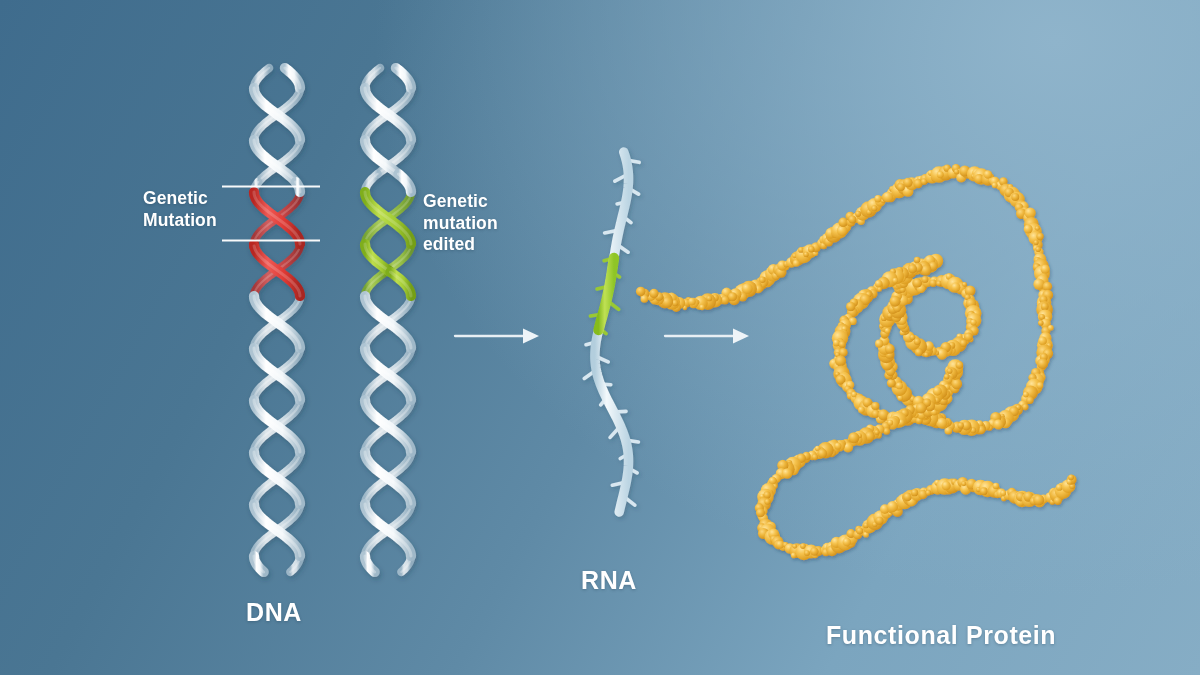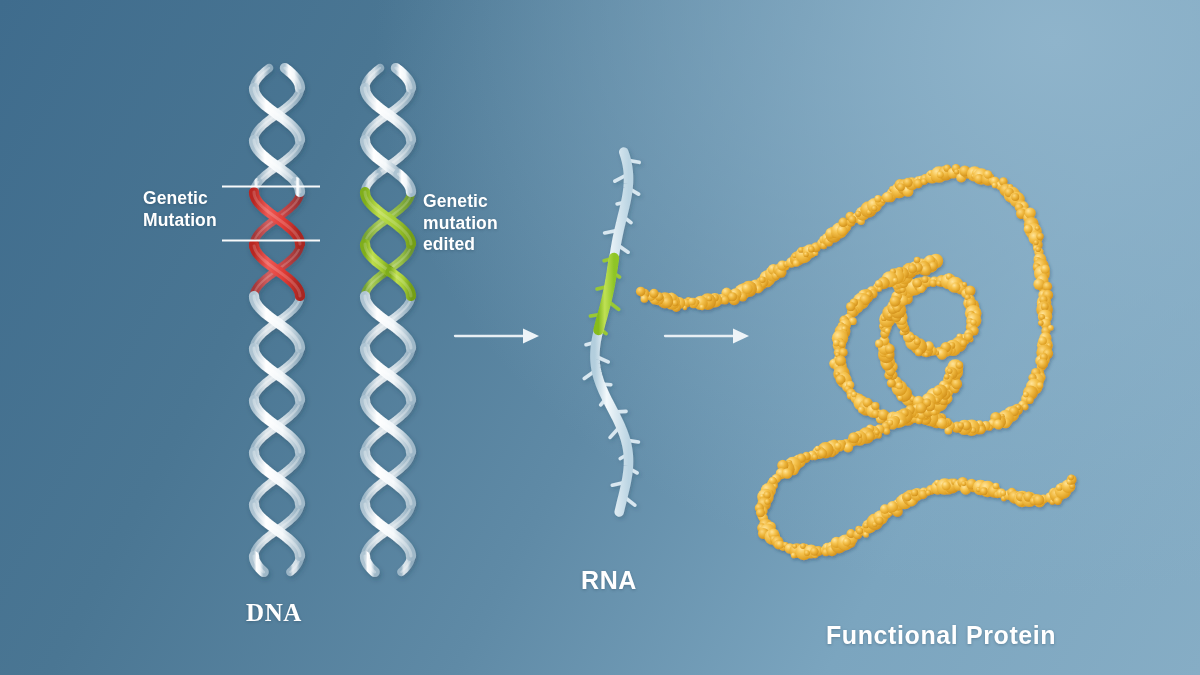--- a/index.html
+++ b/index.html
@@ -38,21 +38,21 @@
     text-shadow: 0 1px 3px rgba(20,45,65,0.30);
   }
   .caption {
     font-size: 25px;
     letter-spacing: 0.6px;
   }
   .annot { font-size: 17.5px; }
 
   #lbl-genetic-mutation { left: 143px; top: 188px; }
   #lbl-mutation-edited  { left: 423px; top: 191px; }
-  #lbl-dna     { left: 246px; top: 597px; font-family: Liberation Serif, serif; }
+  #lbl-dna     { left: 246px; top: 597px; }
   #lbl-rna     { left: 581px; top: 565px; }
   #lbl-protein { left: 826px; top: 620px; text-align: center; }
 </style>
 </head>
 <body>
 
 <div id="stage">
 
   <svg class="layer" viewBox="0 0 1200 675">
     <defs>

